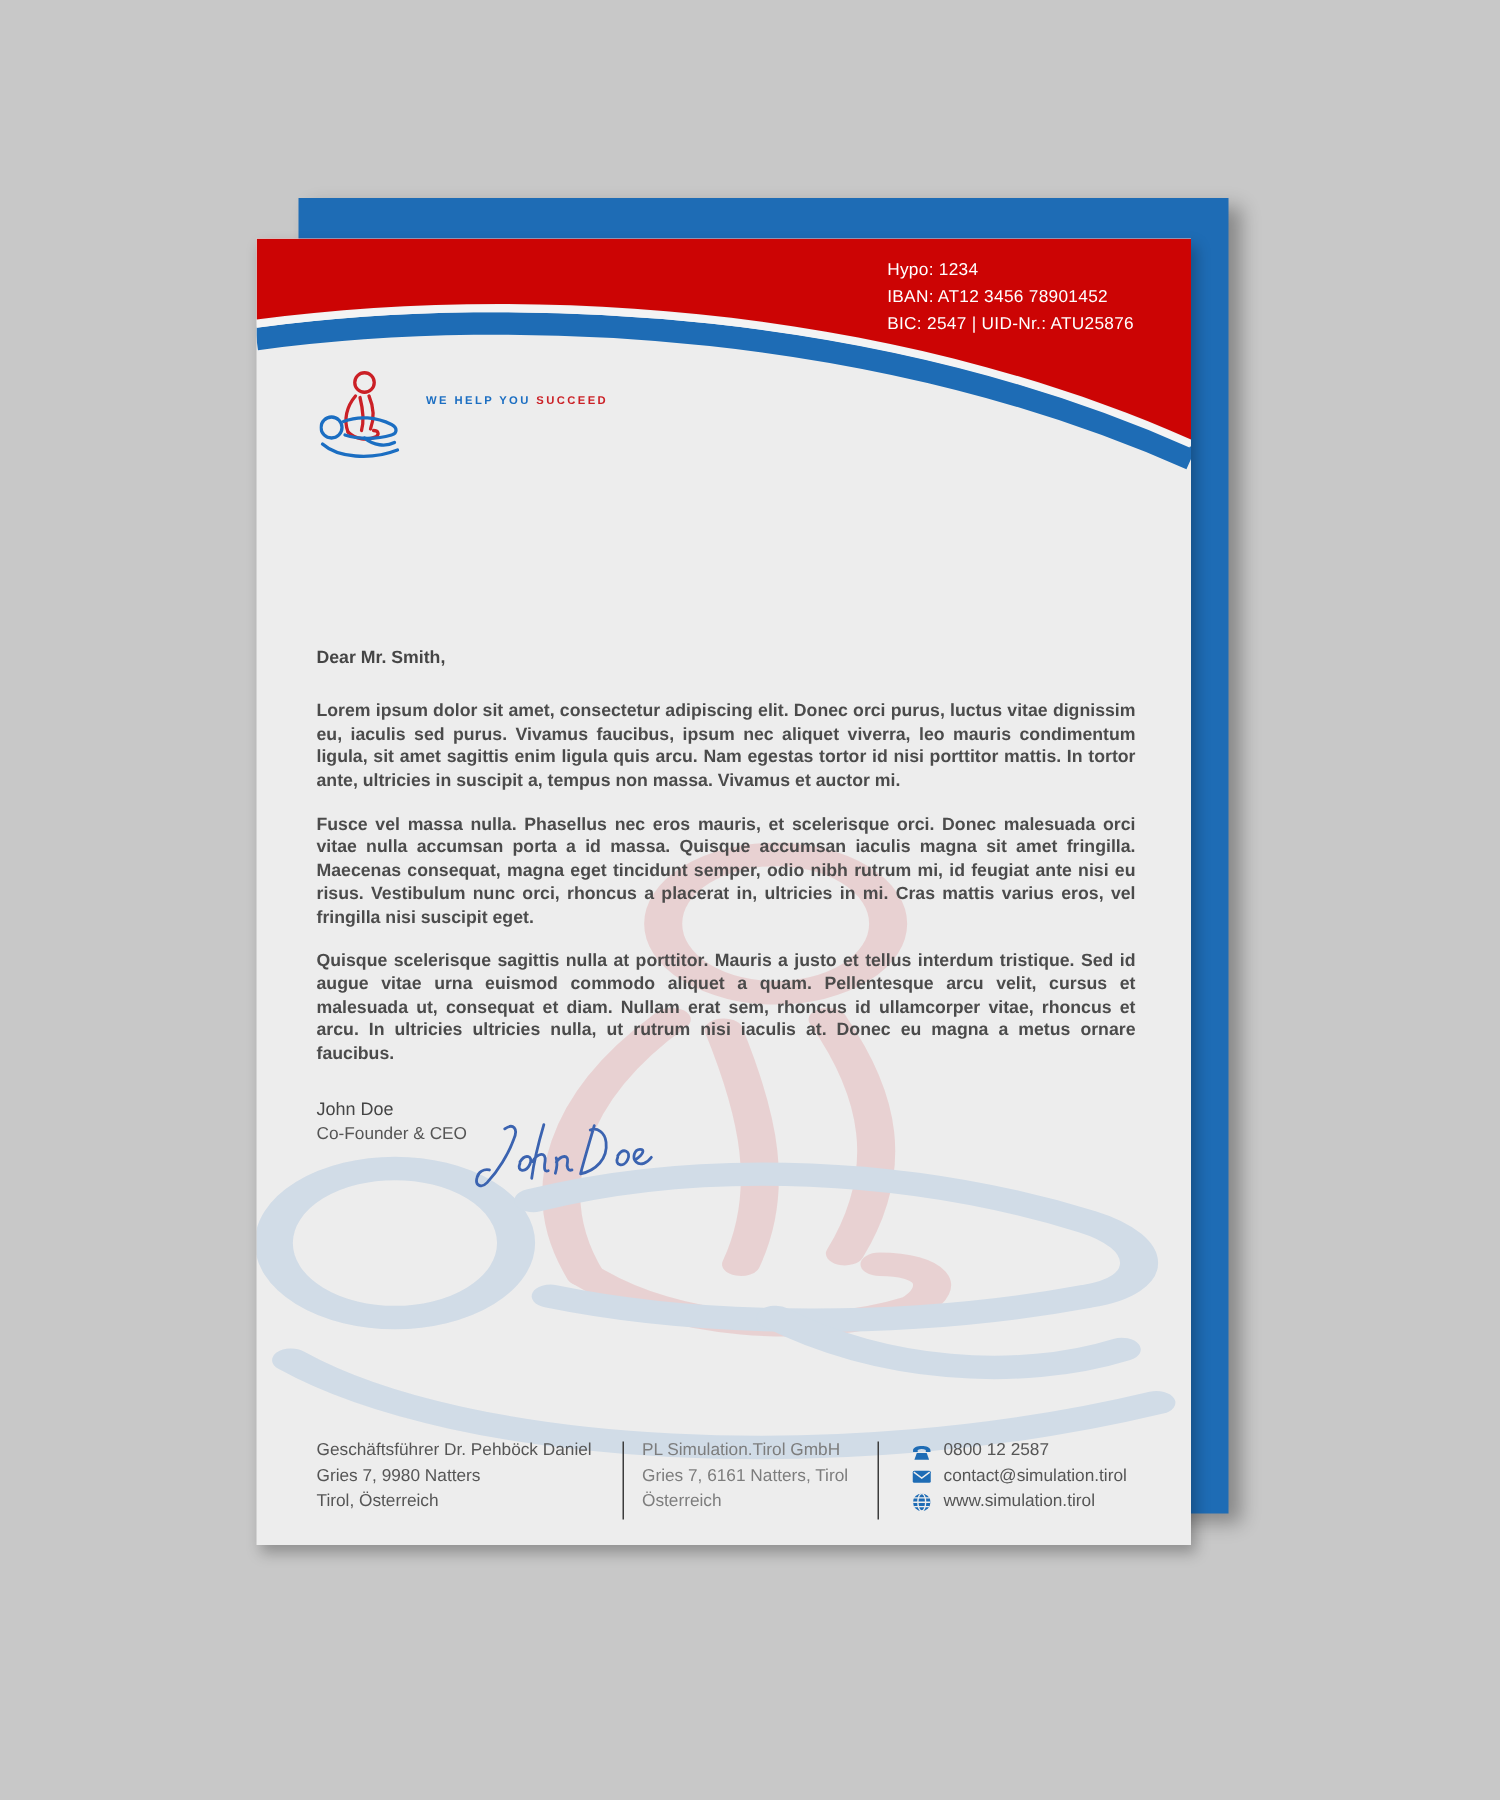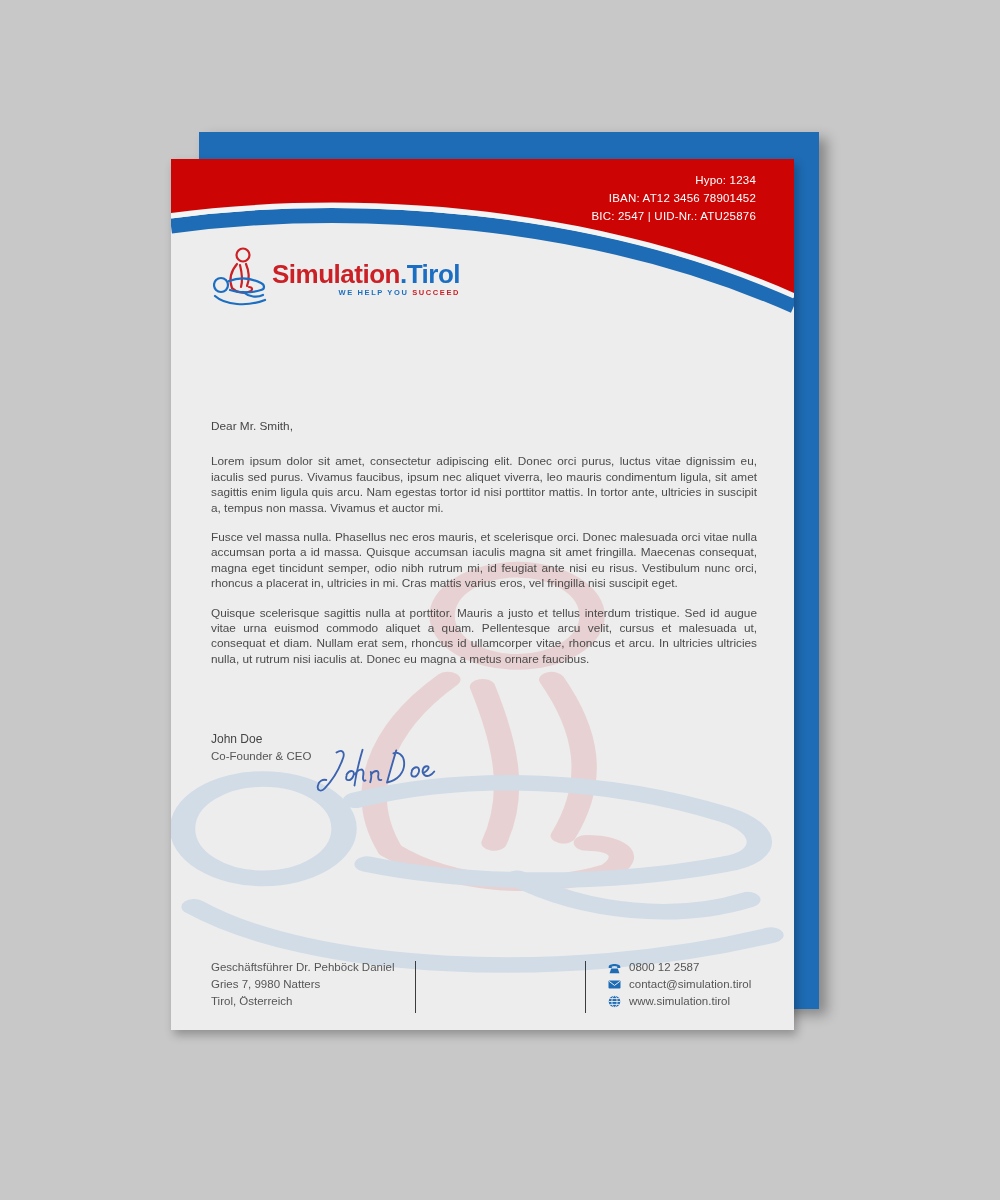--- a/index.html
+++ b/index.html
@@ -23,21 +23,21 @@
     position:absolute;left:171px;top:159px;width:623px;height:871px;
     background:#ededed;
     box-shadow:3px 5px 9px rgba(0,0,0,0.28);
     overflow:hidden;
   }
 
   .header-svg{position:absolute;left:0;top:0;width:623px;height:165px;display:block;}
 
   .bank-block{
     position:absolute;top:12px;right:38px;
-    text-align:right;color:#ffffff;
+    text-align:left;color:#ffffff;
     font-size:11.5px;line-height:18px;letter-spacing:.2px;
   }
 
   .logo{position:absolute;left:42px;top:88px;display:flex;align-items:flex-start;}
   .logo-icon{width:54px;height:62px;}
   .logo-text{margin-left:5px;margin-top:14px;}
   .logo-name{font-size:26px;font-weight:bold;letter-spacing:-.5px;line-height:26px;white-space:nowrap;}
   .logo-name .red{color:#cb2026;}
   .logo-name .blue{color:#1b6ec2;}
   .logo-tagline{
@@ -46,22 +46,22 @@
   }
   .logo-tagline .blue{color:#1b6ec2;margin-left:12px;}
   .logo-tagline .red{color:#cb2026;}
 
   .watermark{
     position:absolute;left:0px;top:400px;width:623px;height:440px;
     opacity:0.13;pointer-events:none;
   }
 
   .letter{
-    position:absolute;left:40px;top:260px;width:546px;
-    color:#4b4b4b;font-size:11.8px;line-height:15.4px;
+    position:absolute;left:40px;top:272px;width:546px;
+    color:#4b4b4b;font-size:11.8px;line-height:15.4px;font-weight:bold;
   }
   .salutation{margin:0 0 20px 0;color:#454545;}
   .letter p{margin:14px 0 13px 0;text-align:justify;}
 
   .sign-block{position:absolute;left:40px;top:572px;color:#454545;}
   .sign-name{font-size:12px;font-weight:normal;line-height:17px;}
   .sign-title{font-size:11.5px;line-height:16px;color:#555;}
   .signature-svg{position:absolute;left:100px;top:14px;width:125px;height:48px;transform:rotate(-2deg);}
 
   .footer{position:absolute;left:0;top:800px;width:735px;height:60px;font-size:11.5px;line-height:17px;}
@@ -107,23 +107,20 @@
           </g>
           <g stroke="#1b6ec2" stroke-width="2.2">
             <circle cx="8" cy="38" r="7"></circle>
             <path d="M16,34 C26,30 38,31 48,36 C52,38 52,42 48,43 C38,46 26,46 17,43"></path>
             <path d="M30,45 C36,50 44,51 50,48"></path>
             <path d="M2,49 C12,58 34,60 52,53"></path>
           </g>
         </g>
       </svg>
       <div class="logo-text">
-        <div class="logo-name">
-          <span class="red">Simulation</span><span class="blue">.Tirol</span>
-        </div>
         <div class="logo-tagline">
           <span class="blue">WE HELP YOU </span><span class="red">SUCCEED</span>
         </div>
       </div>
     </div>
 
     <svg class="watermark" viewBox="0 0 54 62" preserveAspectRatio="none">
       <use href="#cpr-art"></use>
     </svg>
 
@@ -150,20 +147,25 @@
       </svg>
     </div>
 
     <div class="footer">
       <div class="f-col1">
         <div>Geschäftsführer Dr. Pehböck Daniel</div>
         <div>Gries 7, 9980 Natters</div>
         <div>Tirol, Österreich</div>
       </div>
       <div class="f-div f-div1"></div>
+      <div class="f-col2">
+        <div>PL Simulation.Tirol GmbH</div>
+        <div>Gries 7, 6161 Natters, Tirol</div>
+        <div>Österreich</div>
+      </div>
       <div class="f-div f-div2"></div>
       <div class="f-col3">
         <div class="f-row">
           <svg class="ficon" viewBox="0 0 13 13">
             <g fill="#1e6cb5">
               <path d="M0.7,5.8 C0.7,2.0 12.3,2.0 12.3,5.8 L12.3,7 L9.2,7 L9.2,5.6 C7.5,4.8 5.5,4.8 3.8,5.6 L3.8,7 L0.7,7 Z"></path>
               <path d="M3.2,7.6 L9.8,7.6 L11.4,12.2 L1.6,12.2 Z"></path>
             </g>
           </svg>
           <span>0800 12 2587</span>

